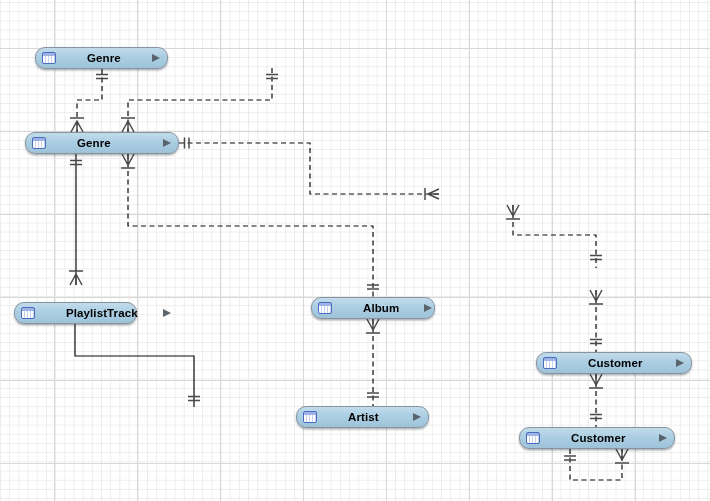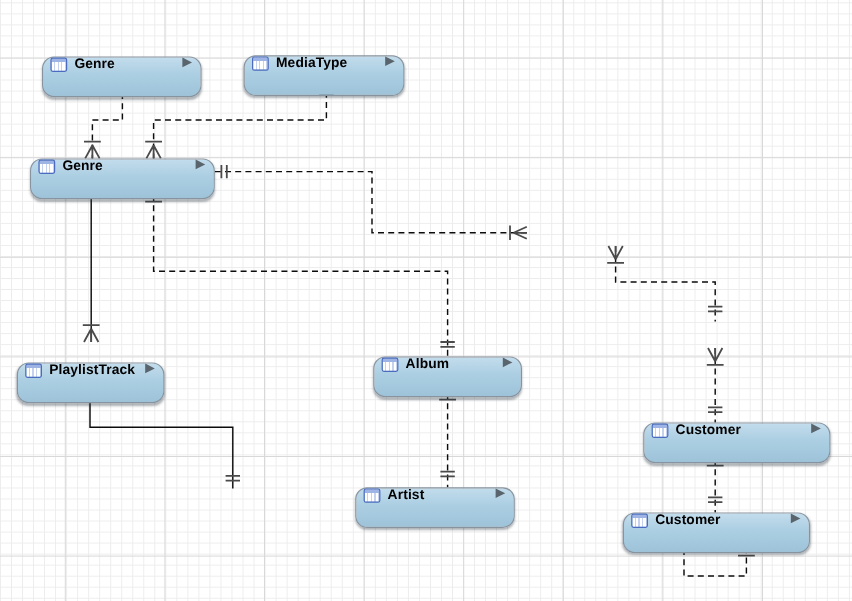--- a/index.html
+++ b/index.html
@@ -15,27 +15,28 @@
       linear-gradient(to bottom, #ececec 1px, transparent 1px);
     background-size:83px 83px, 83px 83px, 9.2px 9.2px, 9.2px 9.2px;
     background-position:54px 48px, 54px 48px, 0 2px, 0 2px;
     font-family:"Liberation Sans", sans-serif;
   }
   #wires{position:absolute;left:0;top:0;width:710px;height:501px;pointer-events:none;}
   .ln{fill:none;stroke:#0c0c0c;stroke-width:1.2px;}
   .dash{stroke-dasharray:5 3.5;}
   .mk{fill:none;stroke:#4a4a4a;stroke-width:1.5px;}
   .entity{
-    position:absolute;height:34px;box-sizing:border-box;
-    display:flex;align-items:flex-start;
+    position:absolute;height:22px;box-sizing:border-box;
+    display:flex;align-items:center;
     padding:0 7px 0 6px;
     border:1.5px solid #87939e;border-radius:10px;
     background:linear-gradient(180deg,#c2dcec 0%,#abcee2 45%,#9ec3d9 100%);
     box-shadow:0 1.5px 2px rgba(40,50,60,0.38);
     cursor:default;
+    gap:25px;
   }
   .ticon{
     width:14px;height:12px;flex:0 0 auto;box-sizing:border-box;
     border:1px solid #4a6bbf;border-radius:2px;
     background:
       linear-gradient(to bottom,#9db4e4 0,#9db4e4 3px,rgba(0,0,0,0) 3px),
       repeating-linear-gradient(to right,#ffffff 0,#ffffff 2px,#c4d2f0 2px,#c4d2f0 3px);
   }
   .elabel{
     margin-left:6px;
@@ -122,25 +123,20 @@
       <path class="mk" d="M616 449 L622 460 M622 449 L622 460 M628 449 L622 460 M615 463 H629"></path>
     </g>
   </svg>
 
   <div class="entity" style="left:35px;top:47px;width:133px">
     <span class="ticon"></span>
     <span class="elabel">Genre</span>
     <span class="disclosure"></span>
   </div>
 
-  <div class="entity" style="left:203px;top:46px;width:134px">
-    <span class="ticon"></span>
-    <span class="elabel">MediaType</span>
-    <span class="disclosure"></span>
-  </div>
 
   <div class="entity" style="left:25px;top:132px;width:154px">
     <span class="ticon"></span>
     <span class="elabel">Genre</span>
     <span class="disclosure"></span>
   </div>
 
 
 
   <div class="entity" style="left:14px;top:302px;width:123px">

